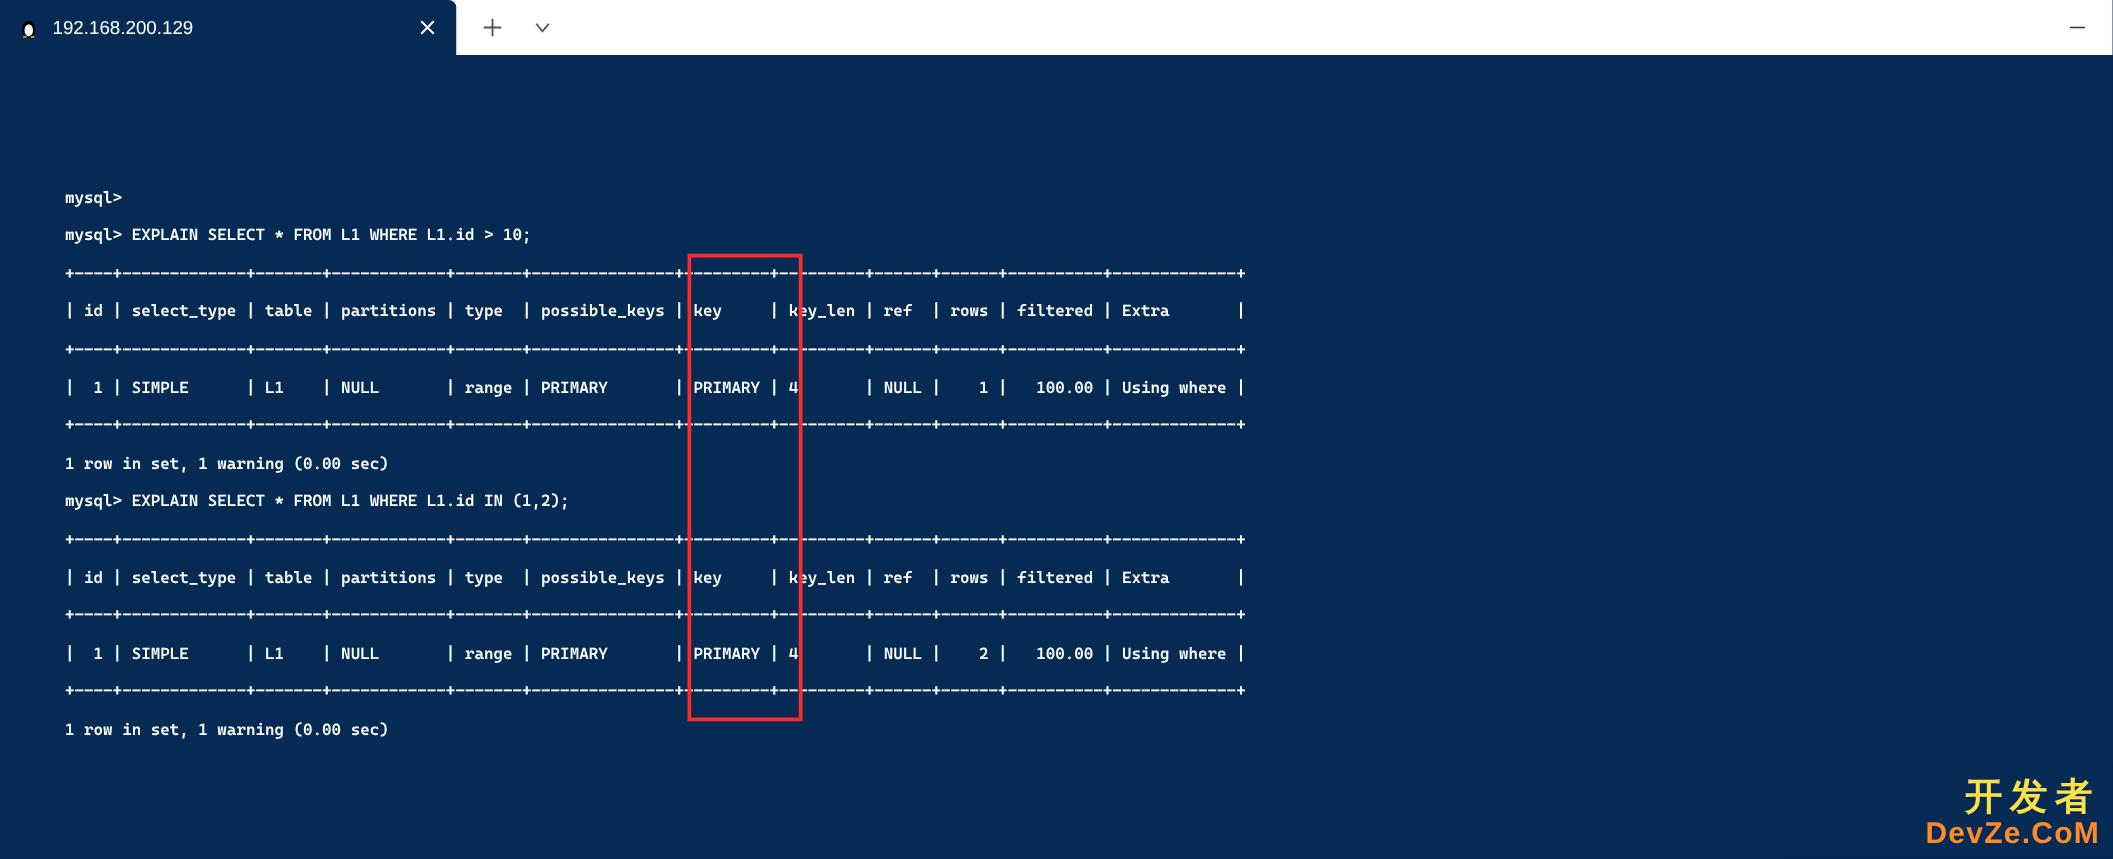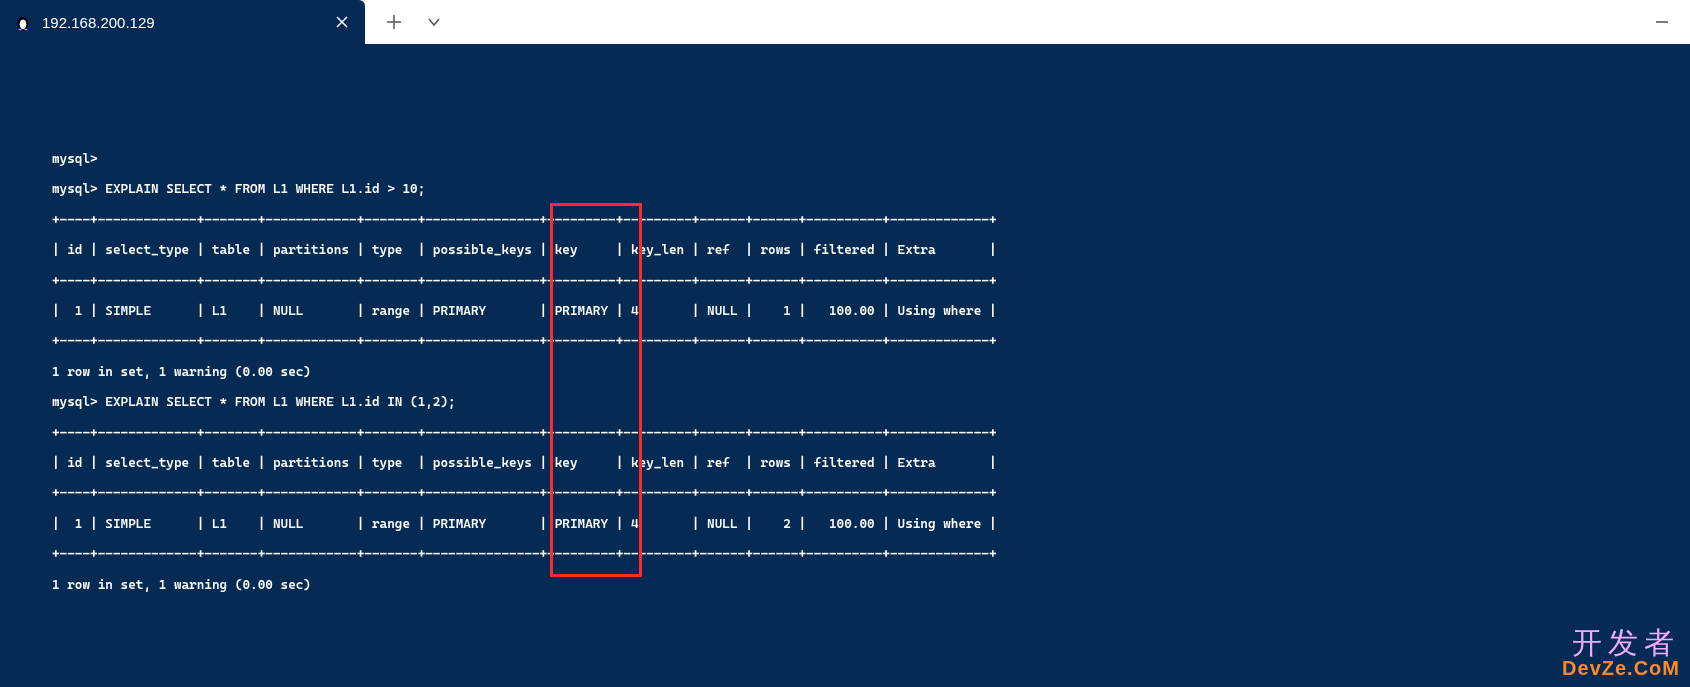--- a/index.html
+++ b/index.html
@@ -89,28 +89,28 @@
   }
   .watermark {
     position: absolute;
     right: 10px;
     bottom: 8px;
     font-family: 'Microsoft YaHei', sans-serif;
     text-align: right;
     line-height: 1.05;
   }
   .wm-top {
-    color: #f0abfc;
+    color: #fde047;
     font-size: 30px;
-    font-weight: 400;
+    font-weight: 700;
     letter-spacing: 6px;
   }
   .wm-bot {
     color: #ff8a2a;
-    font-size: 20px;
+    font-size: 24px;
     font-weight: 700;
     letter-spacing: 1px;
   }
 </style>
 </head>
 <body>
 
 <div class="titlebar">
   <div class="tab">
     <span class="tab-icon">

